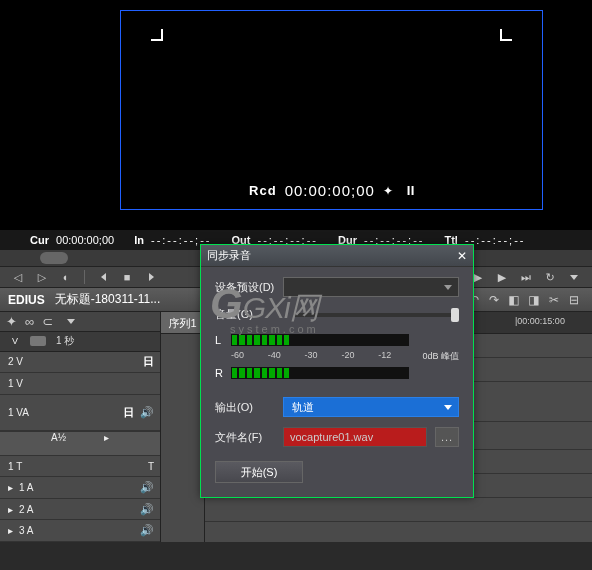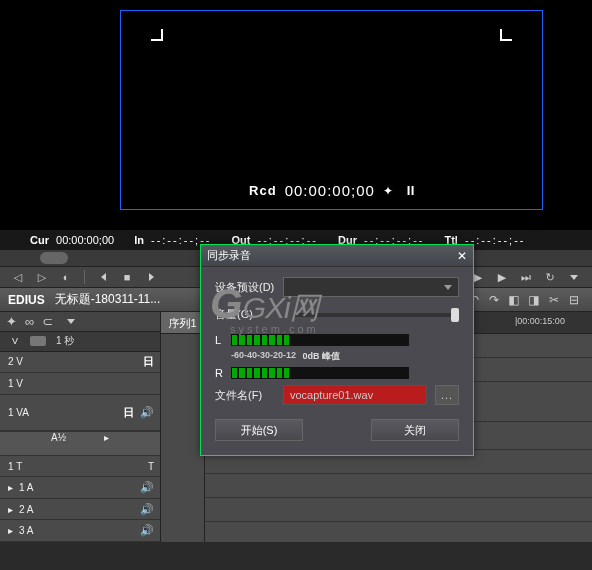--- a/index.html
+++ b/index.html
@@ -78,21 +78,21 @@
     .dlg-select::after { content: ""; position: absolute; right: 6px; top: 7px; width: 0; height: 0; border-left: 4px solid transparent; border-right: 4px solid transparent; border-top: 5px solid #999; }
     .vol-slider { flex: 1; height: 4px; background: #333; position: relative; border-radius: 2px; margin-left: 10px; }
     .vol-handle { position: absolute; right: 0; top: -5px; width: 8px; height: 14px; background: #ddd; border-radius: 2px; }
 
     .meter-block { margin: 6px 0 4px; }
     .meter-line { display: flex; align-items: center; gap: 6px; height: 16px; }
     .ch-lbl { width: 10px; color: #fff; }
     .meter-bar { flex: 1; height: 12px; background: #111; display: flex; gap: 2px; padding: 1px; }
     .seg { flex: 1; background: transparent; }
     .seg.on { background: #0a0; }
-    .db-row { display: flex; font-size: 9px; color: #ccc; padding: 2px 0 2px 16px; font-weight: bold; }
+    .db-row { display: flex; justify-content: space-between; font-size: 9px; color: #ccc; padding: 2px 0 2px 16px; }
     .db-end { text-align: right; font-size: 9px; color: #ddd; width: 44px; }
 
     .out-select { flex: 1; height: 20px; background: #1b6fd6; border: 1px solid #2a80e8; color: #fff; padding: 0 8px; display: flex; align-items: center; position: relative; font-size: 11px; }
     .out-select::after { content: ""; position: absolute; right: 6px; top: 7px; width: 0; height: 0; border-left: 4px solid transparent; border-right: 4px solid transparent; border-top: 5px solid #fff; }
 
     .file-input { flex: 1; height: 20px; background: #b91c1c; border: 1px solid #555; color: #ccc; padding: 0 6px; display: flex; align-items: center; font-size: 11px; }
     .browse-btn { width: 24px; height: 20px; background: #555; border: 1px solid #666; display: flex; align-items: center; justify-content: center; color: #ccc; letter-spacing: 1px; }
 
     .dlg-footer { display: flex; justify-content: space-between; margin-top: 14px; }
     .dlg-btn { width: 88px; height: 22px; background: linear-gradient(#5a5a60,#48484e); border: 1px solid #666; color: #fff; display: flex; align-items: center; justify-content: center; font-size: 11px; }
@@ -342,38 +342,41 @@
             <span class="seg"></span>
             <span class="seg"></span>
             <span class="seg"></span>
             <span class="seg"></span>
             <span class="seg"></span>
         </div>
         <span class="db-end"></span>
       </div>
     </div>
 
+    <div class="dlg-row" style="margin-top:16px">
+      <span class="dlg-label">输出(O)</span>
+      <div class="out-select">
+          <span>轨道</span>
+        </div>
+    </div>
 
     <div class="dlg-row">
       <span class="dlg-label">文件名(F)</span>
       <div class="file-input">
           <span>vocapture01.wav</span>
         </div>
       <div class="browse-btn">
           <span>...</span>
         </div>
     </div>
 
     <div class="dlg-footer">
       <div class="dlg-btn">
           <span>开始(S)</span>
         </div>
-      <div class="dlg-btn">
-          <span>关闭</span>
-        </div>
     </div>
   </div>
 </div>
 
 <div class="watermark">
   <div><span class="wm-g">G</span><span class="wm-rest">GXi网</span></div>
   <div class="wm-sub">system.com</div>
 </div>
 
 </body></html>

